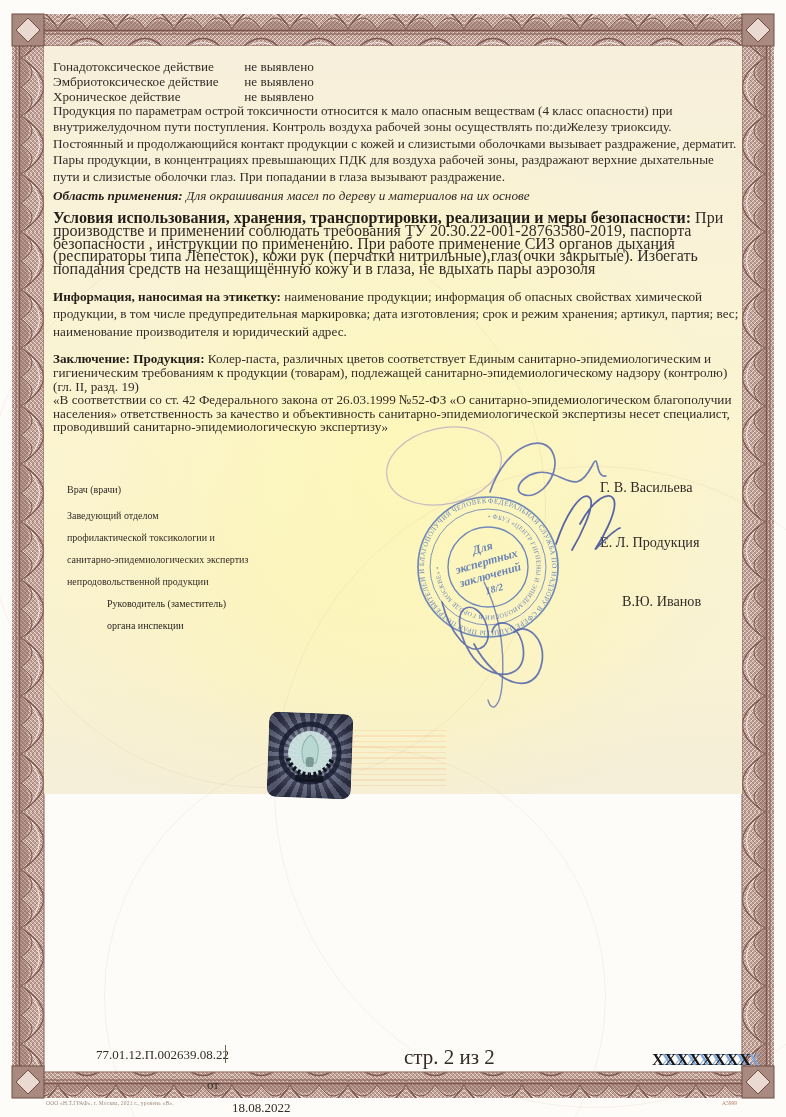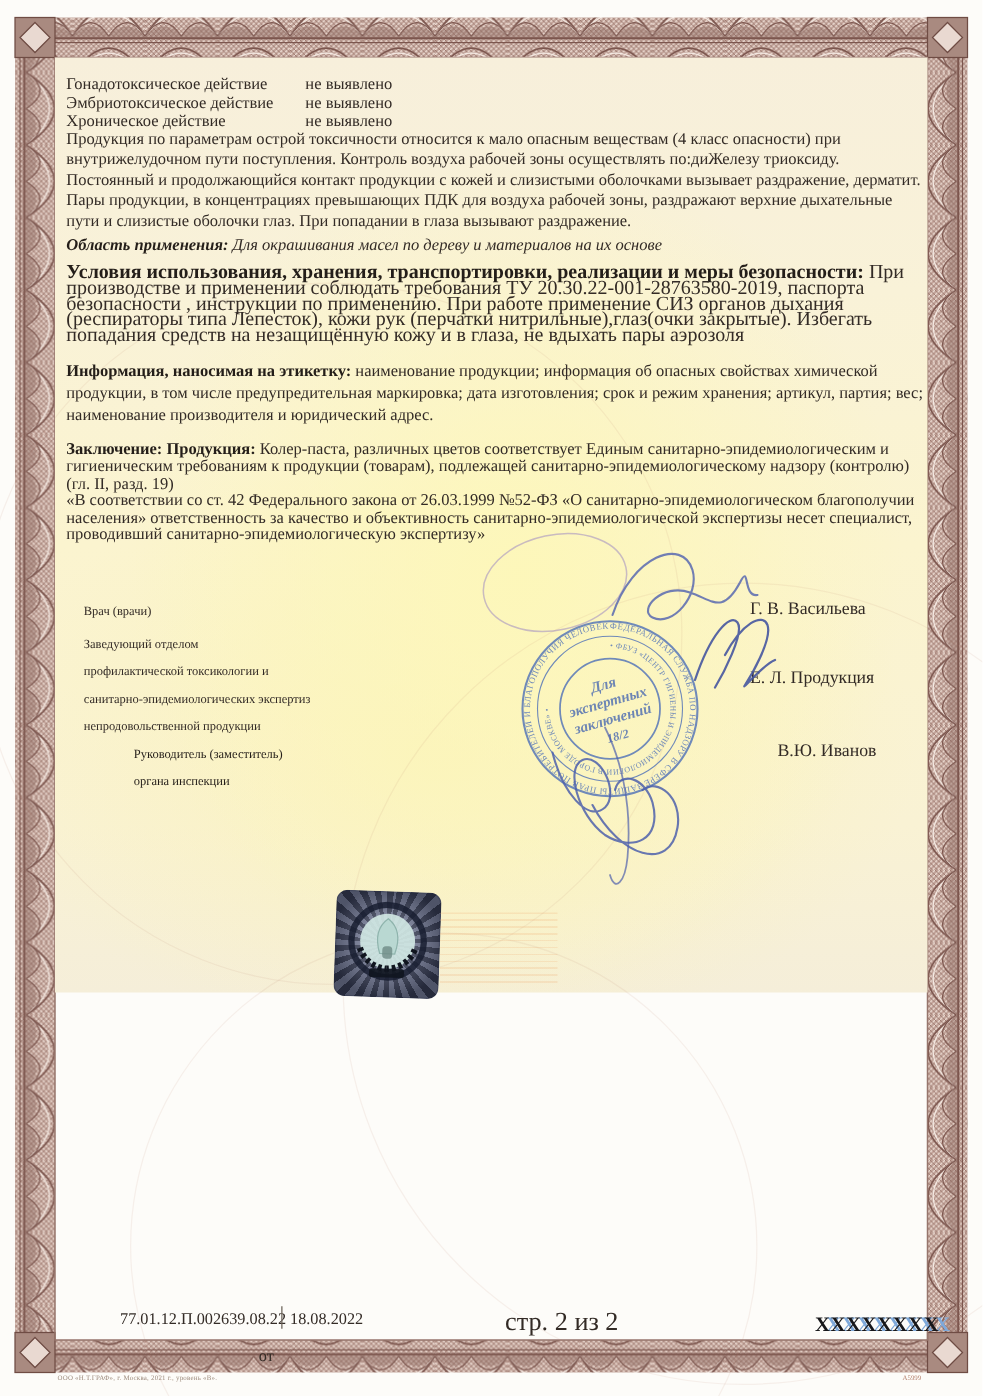--- a/index.html
+++ b/index.html
@@ -198,21 +198,21 @@
         <rect x="28" y="62" width="28" height="7" rx="2" fill="#10151f" opacity=".9"></rect>
         <rect x="38" y="44" width="8" height="10" rx="3" fill="#6e8b86" opacity=".8"></rect>
       </svg>
     </div>
 
     <div class="microprint"></div>
 
     <div class="footer-txt" style="left:20px;top:1001px;margin-left:32px;">77.01.12.П.002639.08.22</div>
     <div class="footer-txt" style="left:163px;top:1031px;">от</div>
     <div style="position:absolute;left:181px;top:999px;width:1px;height:18px;background:#6b6258;"></div>
-    <div class="footer-txt" style="left:188px;top:1001px;">18.08.2022</div>
+    <div class="footer-txt" style="left:188px;top:1054px;">18.08.2022</div>
     <div class="footer-txt" style="left:360px;top:999px;font-size:21px;">стр. 2 из 2</div>
 
     <div class="serial">
       <span class="blue">XXXXXXXX</span>
       <span class="black">XXXXXXXX</span>
 
     </div>
   </div>
 
   <div class="tinyprint" style="left:46px;top:1100px;">ООО «Н.Т.ГРАФ», г. Москва, 2021 г., уровень «В».</div>

